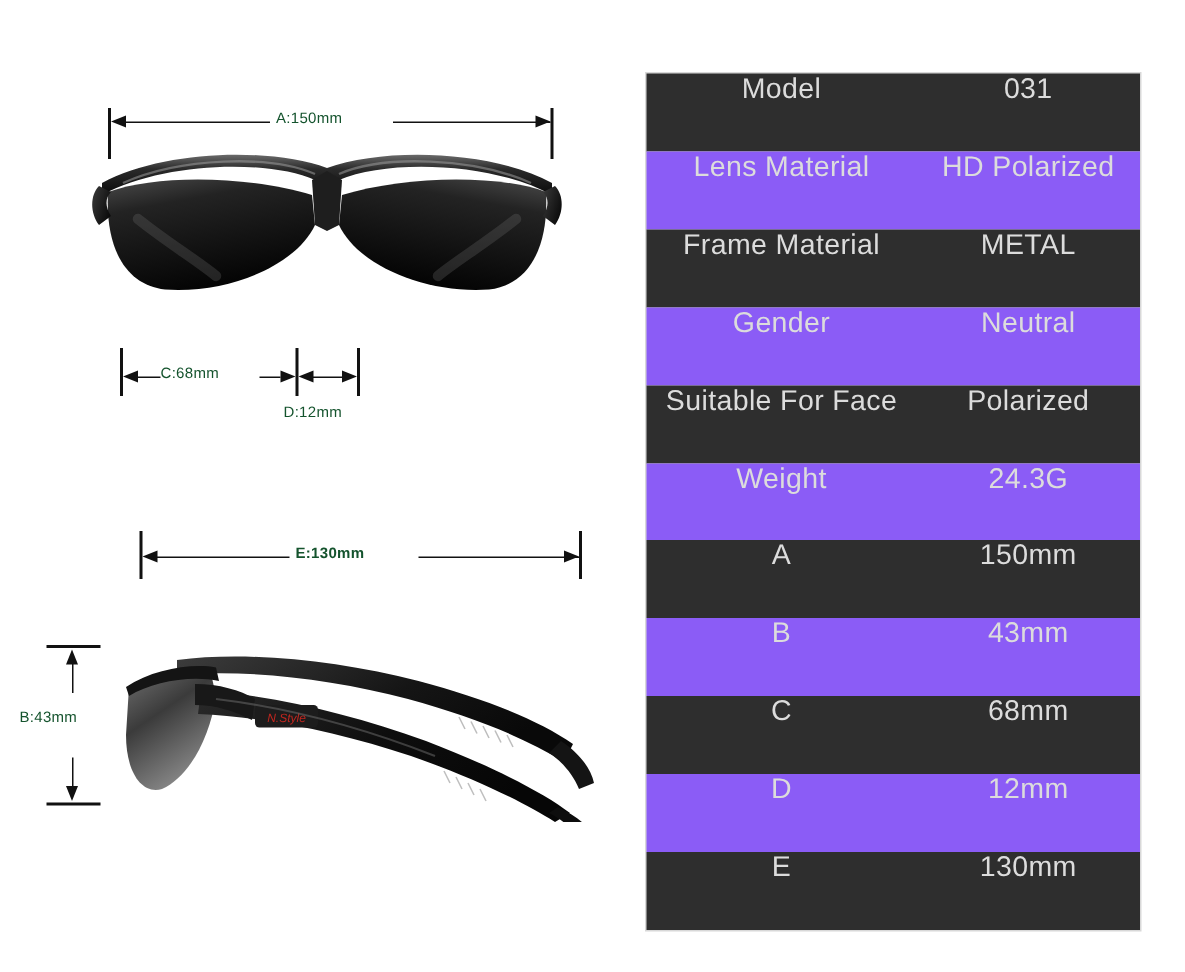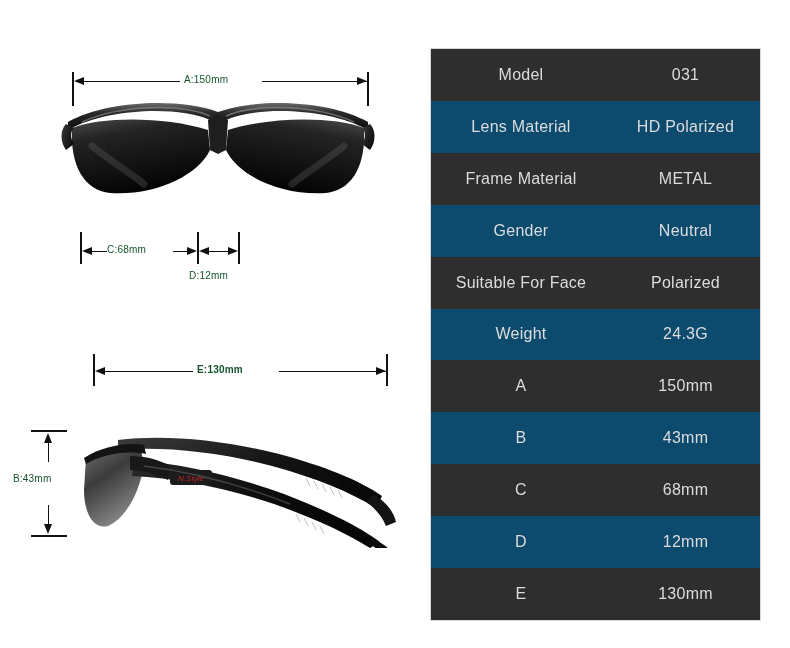--- a/index.html
+++ b/index.html
@@ -84,27 +84,26 @@
     top: 49px;
     width: 329px;
     height: 571px;
     display: flex;
     flex-direction: column;
     box-shadow: 0 0 0 1px #d8d8d8;
   }
   .spec-row {
     flex: 1 1 0;
     display: flex;
-    align-items: center;
     color: #e2e2e2;
-    font-size: 16px;
+    font-size: 19px;
     letter-spacing: .25px;
   }
   .spec-row.dark  { background: #2e2e2e; }
-  .spec-row.light { background: #0c4a6e; }
+  .spec-row.light { background: #8b5cf6; }
   .spec-key {
     flex: 0 0 180px;
     text-align: center;
     color: #dcdcdc;
   }
   .spec-val {
     flex: 1 1 auto;
     text-align: center;
     color: #dcdcdc;
   }

